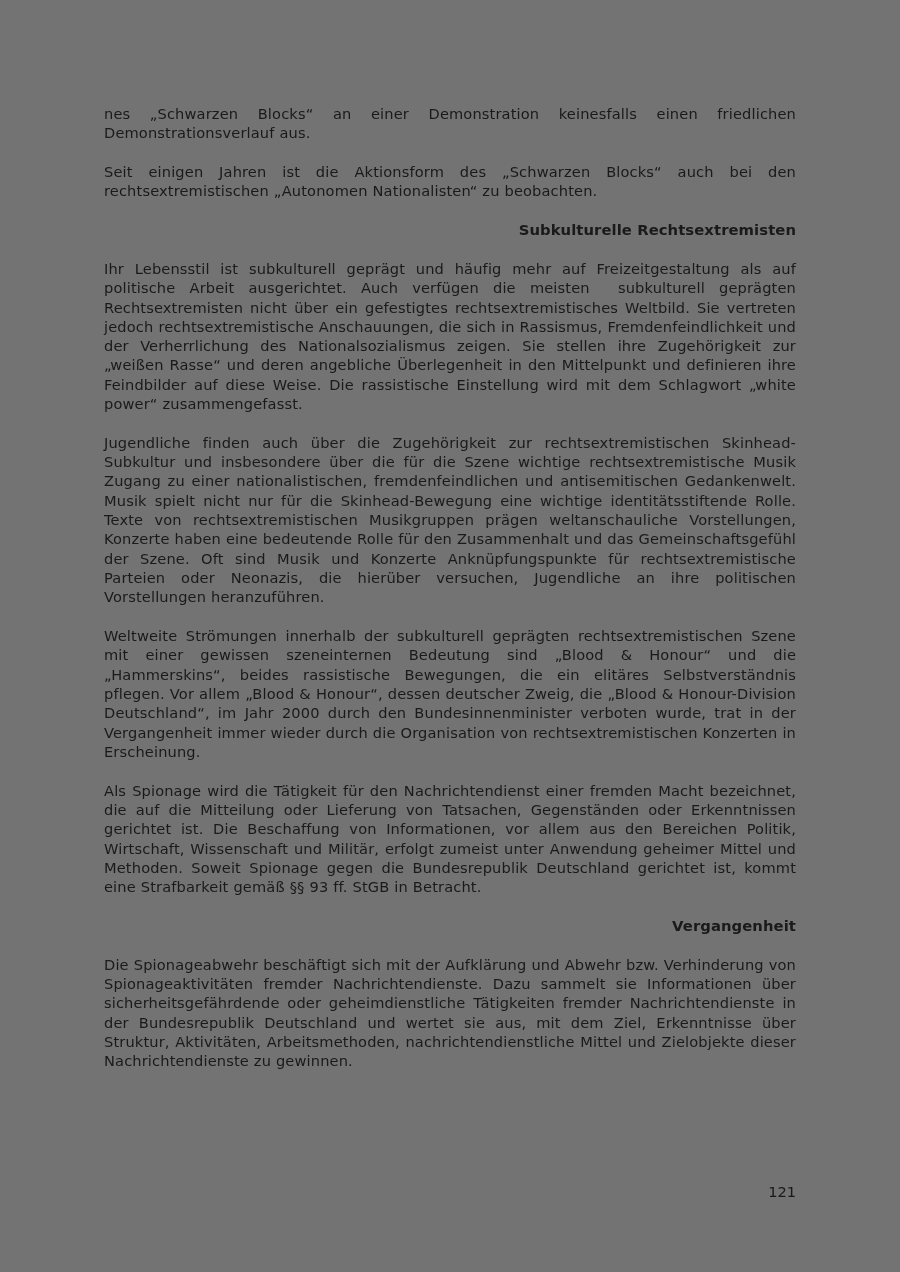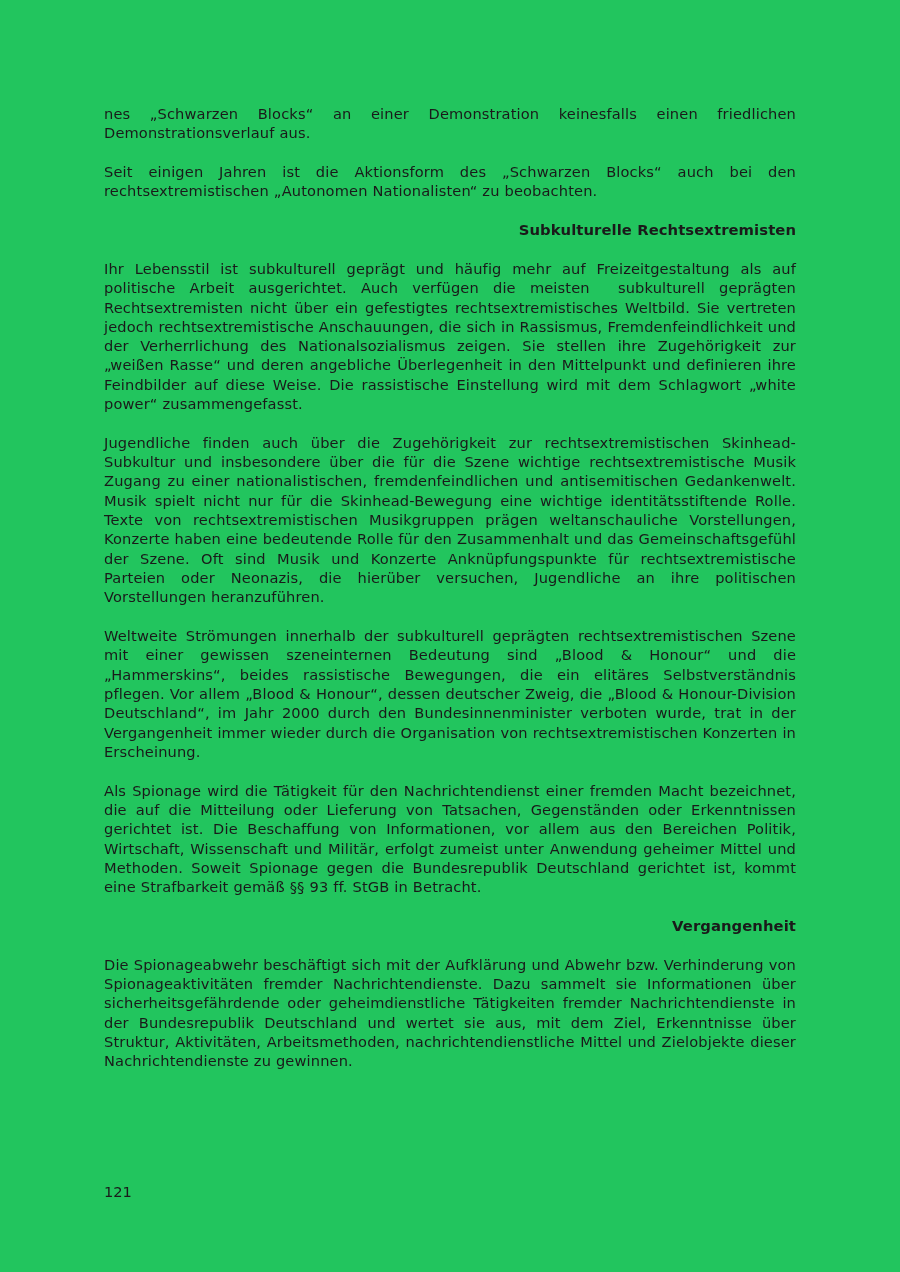--- a/index.html
+++ b/index.html
@@ -10,21 +10,21 @@
   }
   body {
     font-family: "DejaVu Sans", "Liberation Sans", sans-serif;
     color: #1a1a1a;
   }
   .page {
     position: relative;
     width: 900px;
     height: 1272px;
     margin: 0 auto;
-    background: #22c55e;
+    background: #737373;
     box-sizing: border-box;
     overflow: hidden;
   }
   .content {
     position: absolute;
     left: 104px;
     top: 104px;
     width: 692px;
   }
   .para {
@@ -45,21 +45,21 @@
     font-weight: bold;
     text-align: right;
     margin: 0 0 19.5px 0;
     letter-spacing: 0.005em;
   }
   .page-number {
     position: absolute;
     right: 104px;
     top: 1182px;
     width: 692px;
-    text-align: left;
+    text-align: right;
     font-size: 14.6px;
     line-height: 19.3px;
   }
 </style>
 </head>
 <body>
 
 <div class="page">
   <div class="content">
       <div class="para">nes „Schwarzen Blocks“ an einer Demonstration keinesfalls einen friedlichen Demonstrationsverlauf aus.</div>

